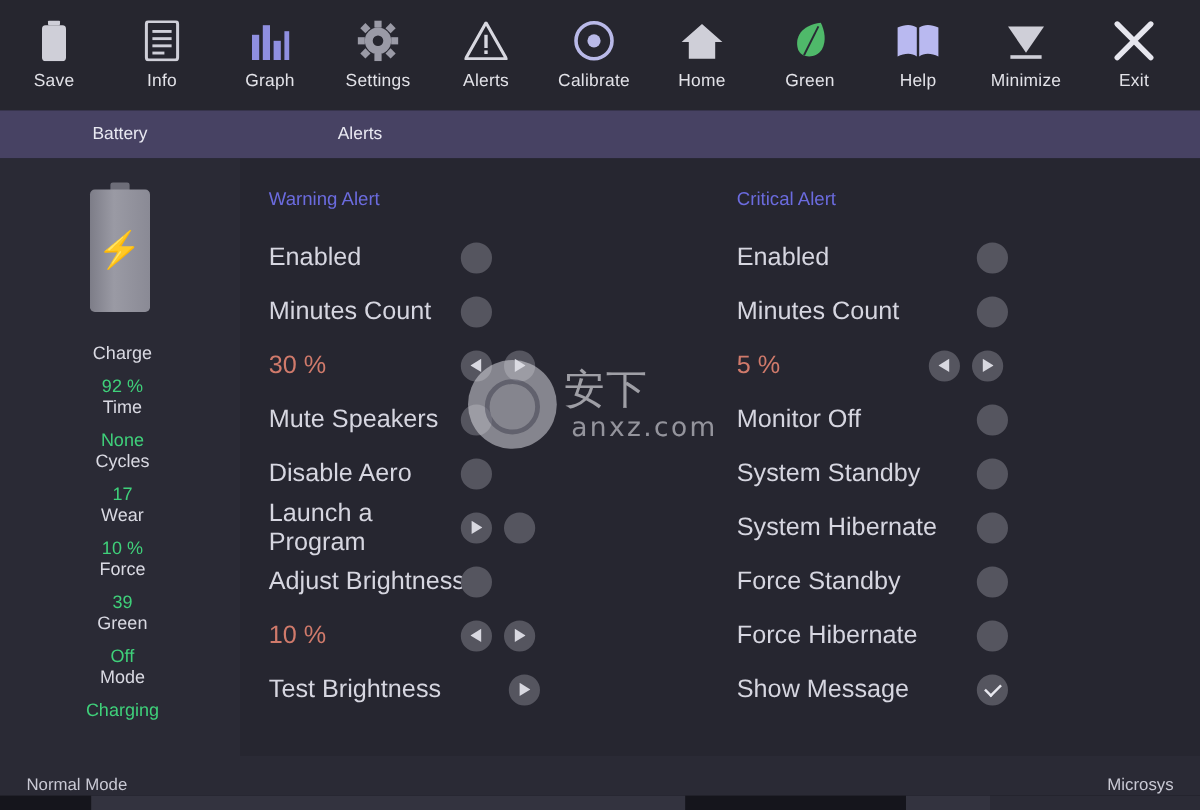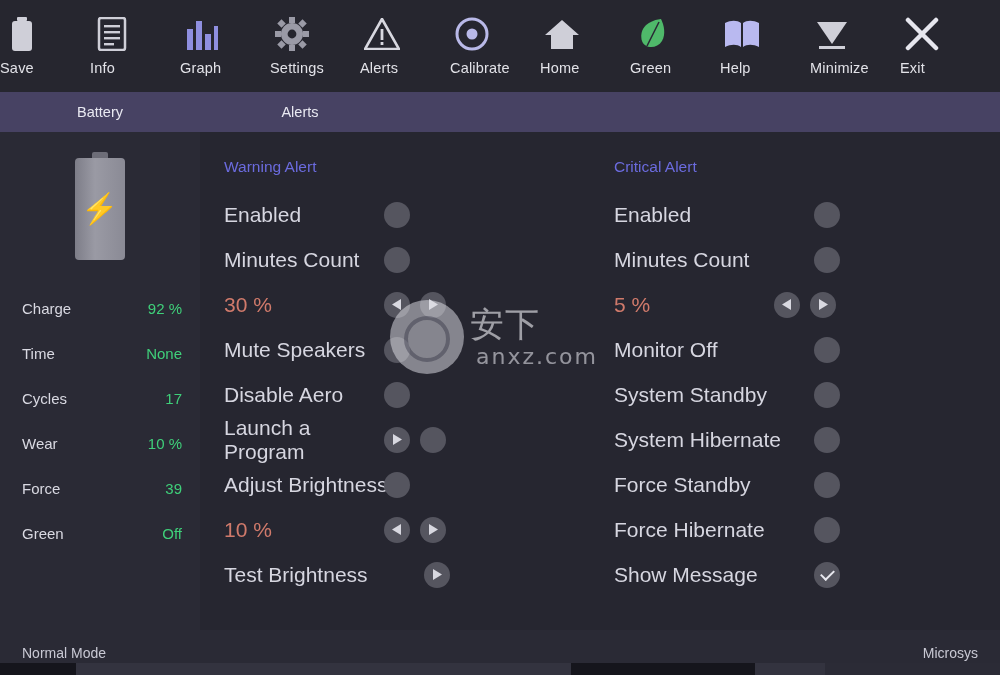--- a/index.html
+++ b/index.html
@@ -23,20 +23,21 @@
     background: #26262f;
     display: flex;
     align-items: flex-start;
     padding: 0;
   }
   .tool-item {
     width: 90px;
     height: 92px;
     display: flex;
     flex-direction: column;
+    align-items: center;
     justify-content: flex-start;
     padding-top: 12px;
     cursor: pointer;
   }
   .tool-icon {
     height: 44px;
     width: 44px;
     display: flex;
     align-items: center;
     justify-content: center;
@@ -106,20 +107,21 @@
     color: #f2f2f7;
     line-height: 1;
   }
 
   .stats { margin-top: 14px; }
   .stat-row {
     display: flex;
     align-items: center;
     height: 45px;
     padding: 0 18px 0 22px;
+    flex-direction: column;
   }
   .stat-label {
     flex: 1;
     font-size: 15px;
     color: #d9d9e2;
   }
   .stat-value {
     font-size: 15px;
     color: #3fd07a;
     text-align: right;
@@ -429,20 +431,24 @@
         <span class="stat-value">10 %</span>
       </div>
       <div class="stat-row">
         <span class="stat-label">Force</span>
         <span class="stat-value">39</span>
       </div>
       <div class="stat-row">
         <span class="stat-label">Green</span>
         <span class="stat-value">Off</span>
       </div>
+      <div class="stat-row">
+        <span class="stat-label">Mode</span>
+        <span class="stat-value">Charging</span>
+      </div>
     </div>
   </div>
 
   <div class="main">
 
     <div class="col col-left">
       <div class="col-title">Warning Alert</div>
 
       <div class="row" style="top:60px">
         <span class="row-label">Enabled</span>

